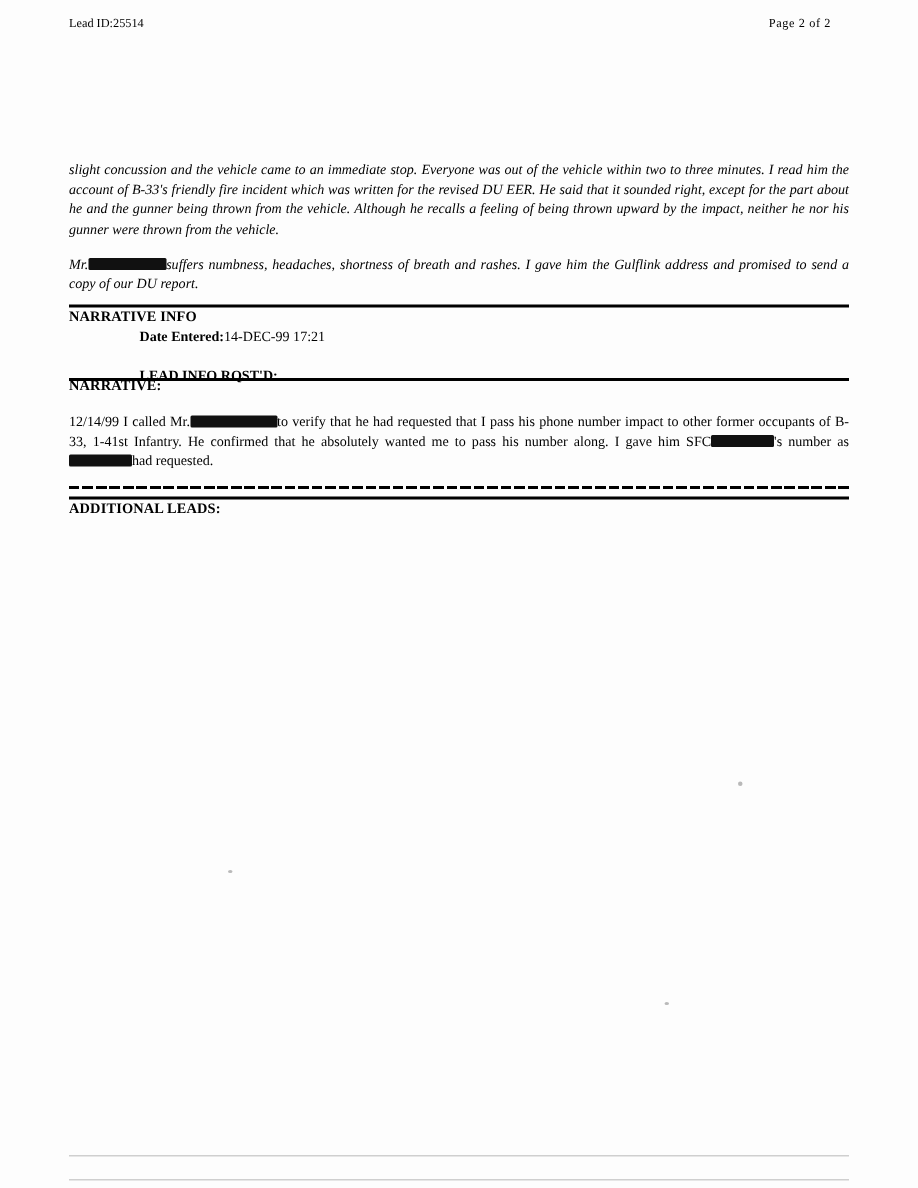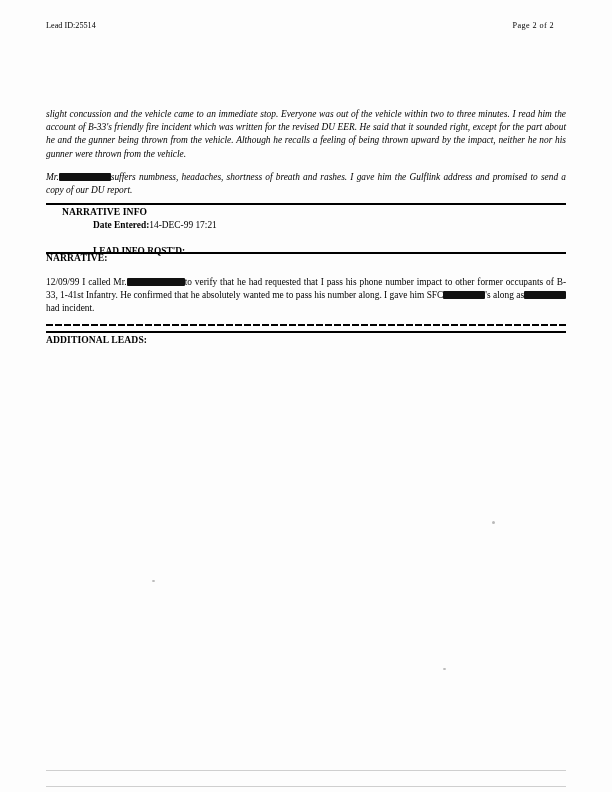--- a/index.html
+++ b/index.html
@@ -19,21 +19,21 @@
     position: absolute;
     top: 0; left: 0;
     width: 612px;
     height: 792px;
     background: #fdfdfd;
   }
 
   
   .header {
     position: absolute;
-    top: 20px;
+    top: 10px;
     left: 46px;
     right: 40px;
     height: 14px;
     font-size: 8.2px;
     line-height: 12px;
   }
   .header .lead-id {
     position: absolute;
     left: 0;
     top: 0;
@@ -136,37 +136,37 @@
       <span>slight concussion and the vehicle came to an immediate stop.   Everyone was out of the vehicle within two to three minutes.   I read him the account of B-33's friendly fire incident which was written for the revised DU EER.   He said that it sounded right, except for the part about he and the gunner being thrown from the vehicle.   Although he recalls a feeling of being thrown upward by the impact, neither he nor his gunner were thrown from the vehicle.</span>
     </p>
 
     <p class="para tight">
       <span>Mr.</span><span class="redact r-md"></span><span>suffers numbness, headaches, shortness of breath and rashes.   I gave him the Gulflink address and promised to send a copy of our DU report.</span>
     </p>
 
   </div>
 
   <div class="rule thick" style="top:203px;"></div>
-  <div class="section-title" style="top:206px;margin-left:16px;">NARRATIVE INFO</div>
+  <div class="section-title" style="top:206px;">NARRATIVE INFO</div>
   <div class="field-line" style="top:220px;">
     <b>Date Entered:</b><span>14-DEC-99 17:21</span>
   </div>
   <div class="field-line" style="top:246px;">
     <b>LEAD INFO RQST'D:</b>
   </div>
 
   <div class="rule thick" style="top:252px;"></div>
 
   <div class="section-title" style="top:252px;">NARRATIVE:</div>
 
   <div style="position:absolute;left:46px;top:276px;width:520px;">
     <p class="para" style="margin-bottom:0;">
-      <span>12/09/99 I called Mr.</span><span class="redact r-lg"></span><span>to verify that he had requested that I pass his phone number impact to other former</span>
+      <span>12/14/99 I called Mr.</span><span class="redact r-lg"></span><span>to verify that he had requested that I pass his phone number impact to other former</span>
       <span>occupants of B-33, 1-41st Infantry.   He confirmed that he absolutely wanted me to pass his number along.   I gave</span>
-      <span>him SFC</span><span class="redact r-sm"></span><span>'s along as</span><span class="redact r-sm"></span><span>had incident.</span>
+      <span>him SFC</span><span class="redact r-sm"></span><span>'s number as</span><span class="redact r-sm"></span><span>had requested.</span>
     </p>
   </div>
 
   <div class="rule dashline" style="top:324px;"></div>
   <div class="rule thick" style="top:331px;"></div>
   <div class="section-title" style="top:334px;">ADDITIONAL LEADS:</div>
 
   <div class="speck" style="left:492px;top:521px;width:3px;height:3px;"></div>
   <div class="speck" style="left:152px;top:580px;width:3px;height:2px;"></div>
   <div class="speck" style="left:443px;top:668px;width:3px;height:2px;"></div>

